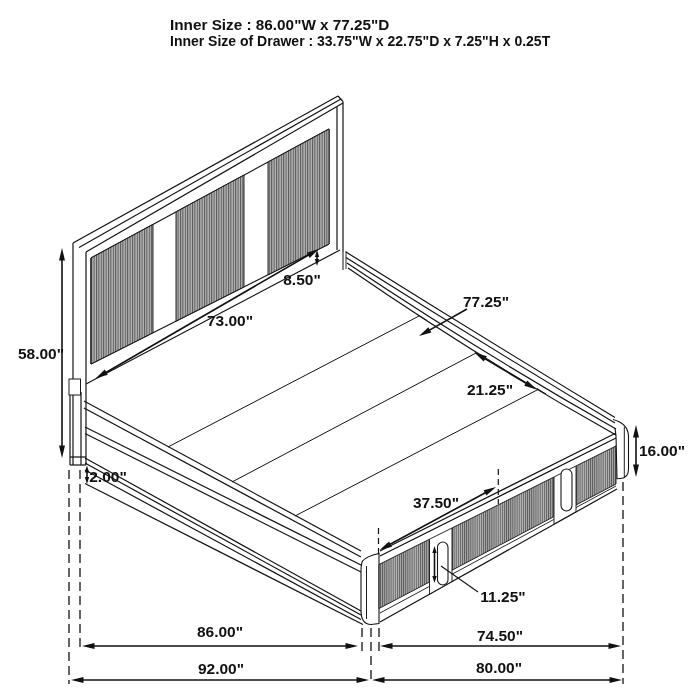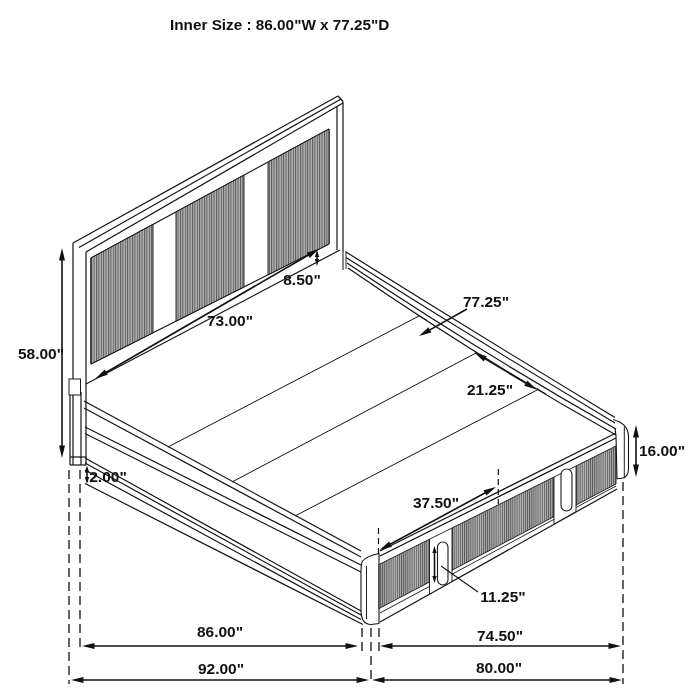--- a/index.html
+++ b/index.html
@@ -3,20 +3,21 @@
 <style>
 html,body{margin:0;padding:0;background:#fff;width:700px;height:700px;overflow:hidden}
 .hdr{position:absolute;left:170px;top:17px;font-family:"Liberation Sans",sans-serif;
 font-weight:bold;color:#111;white-space:nowrap}
 .h1{font-size:15.3px;line-height:16px}
 .h2{font-size:14.0px;line-height:16px}
 </style></head>
 <body>
 <div class="hdr">
     <div class="h1">Inner Size : 86.00"W x 77.25"D</div>
+    <div class="h2">Inner Size of Drawer : 33.75"W x 22.75"D x 7.25"H x 0.25T</div>
   </div>
 <svg width="700" height="700" viewBox="0 0 700 700" style="position:absolute;left:0;top:0">
 <defs>
 <pattern id="hb" width="2.4" height="4" patternUnits="userSpaceOnUse">
 <rect width="2.4" height="4" fill="#a9a9a9"></rect>
         <line x1="0.5" y1="0" x2="0.5" y2="4" stroke="#555" stroke-width="1.0"></line>
         <line x1="1.75" y1="0" x2="1.75" y2="4" stroke="#c4c4c4" stroke-width="0.6"></line>
 </pattern>
 <pattern id="hd" width="2.1" height="4" patternUnits="userSpaceOnUse">
 <rect width="2.1" height="4" fill="#a9a9a9"></rect>

